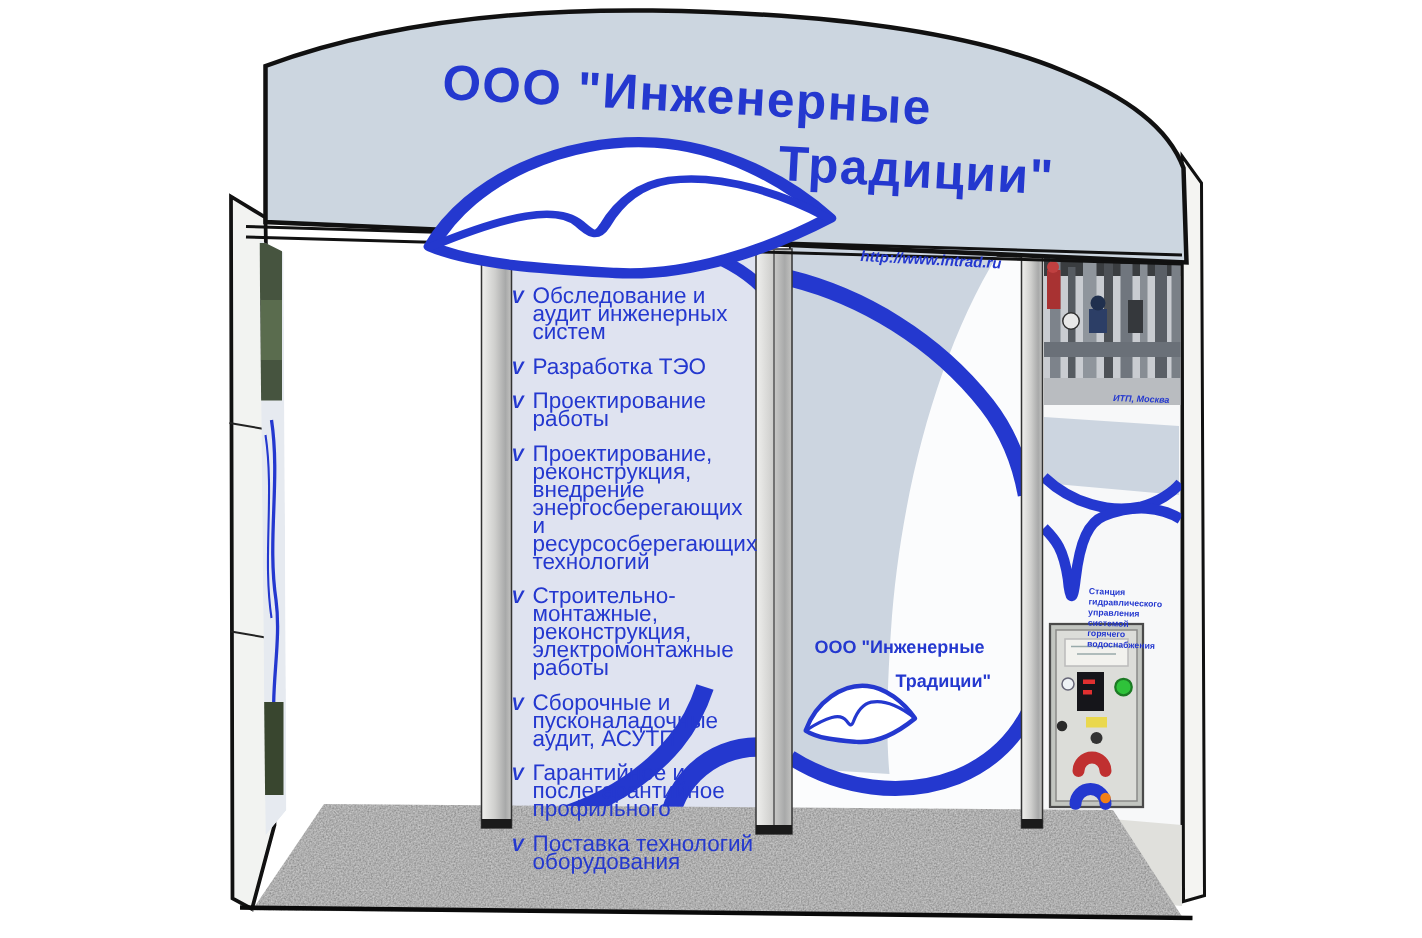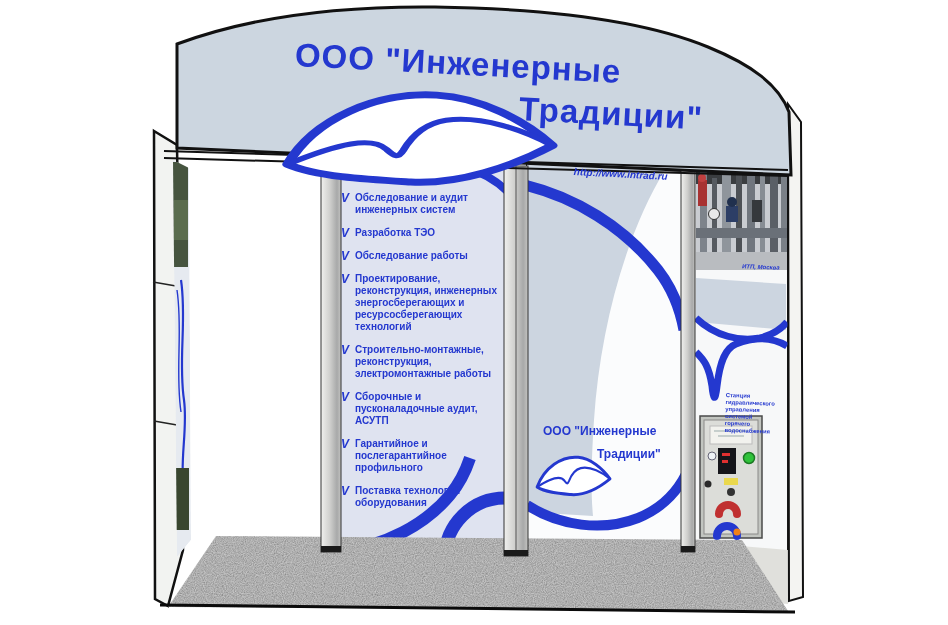--- a/index.html
+++ b/index.html
@@ -5,21 +5,21 @@
   html,body{margin:0;padding:0;background:#fff;}
   .stage{position:relative;width:948px;height:625px;background:#ffffff;overflow:hidden;
          font-family:"Liberation Sans",sans-serif;}
   .stage svg{position:absolute;left:0;top:0;}
   .txt{position:absolute;color:#2438cf;font-weight:bold;white-space:nowrap;}
   .hdr1{left:296px;top:36px;font-size:33px;letter-spacing:1px;transform:rotate(3deg);transform-origin:left top;}
   .hdr2{left:520px;top:90px;font-size:33px;letter-spacing:1px;transform:rotate(3deg);transform-origin:left top;}
   .svc-list{position:absolute;left:341px;top:192px;width:164px;white-space:normal;}
   .svc{display:flex;margin-bottom:11px;color:#2438cf;}
   .svc .vb{flex:0 0 14px;font-size:12px;font-weight:bold;line-height:12px;font-style:italic;}
-  .svc .st{flex:1;font-size:10px;font-weight:bold;line-height:12px;}
+  .svc .st{flex:1;font-size:15px;font-weight:normal;line-height:12px;}
   .url{left:574px;top:166px;font-size:10px;font-style:italic;transform:rotate(3deg);transform-origin:left top;}
   .co1{left:543px;top:424px;font-size:12px;}
   .co2{left:597px;top:447px;font-size:12px;}
   .cap-itp{left:742px;top:264px;font-size:6px;font-style:italic;transform:rotate(2deg);}
   .cap-station{left:726px;top:392px;font-size:5.8px;line-height:7px;white-space:normal;width:62px;
                transform:rotate(2deg);transform-origin:left top;}
 </style>
 </head>
 <body>
 
@@ -180,25 +180,25 @@
   <div class="svc">
     <span class="vb">V</span>
     <span class="st">Обследование и аудит инженерных систем</span>
   </div>
   <div class="svc">
     <span class="vb">V</span>
     <span class="st">Разработка ТЭО</span>
   </div>
   <div class="svc">
     <span class="vb">V</span>
-    <span class="st">Обследование работы</span>
-  </div>
-  <div class="svc">
-    <span class="vb">V</span>
-    <span class="st">Проектирование, реконструкция, инженерных энергосберегающих и ресурсосберегающих технологий</span>
+    <span class="st">Проектирование работы</span>
+  </div>
+  <div class="svc">
+    <span class="vb">V</span>
+    <span class="st">Проектирование, реконструкция, внедрение энергосберегающих и ресурсосберегающих технологий</span>
   </div>
   <div class="svc">
     <span class="vb">V</span>
     <span class="st">Строительно-монтажные, реконструкция, электромонтажные работы</span>
   </div>
   <div class="svc">
     <span class="vb">V</span>
     <span class="st">Сборочные и пусконаладочные аудит, АСУТП</span>
   </div>
   <div class="svc">

